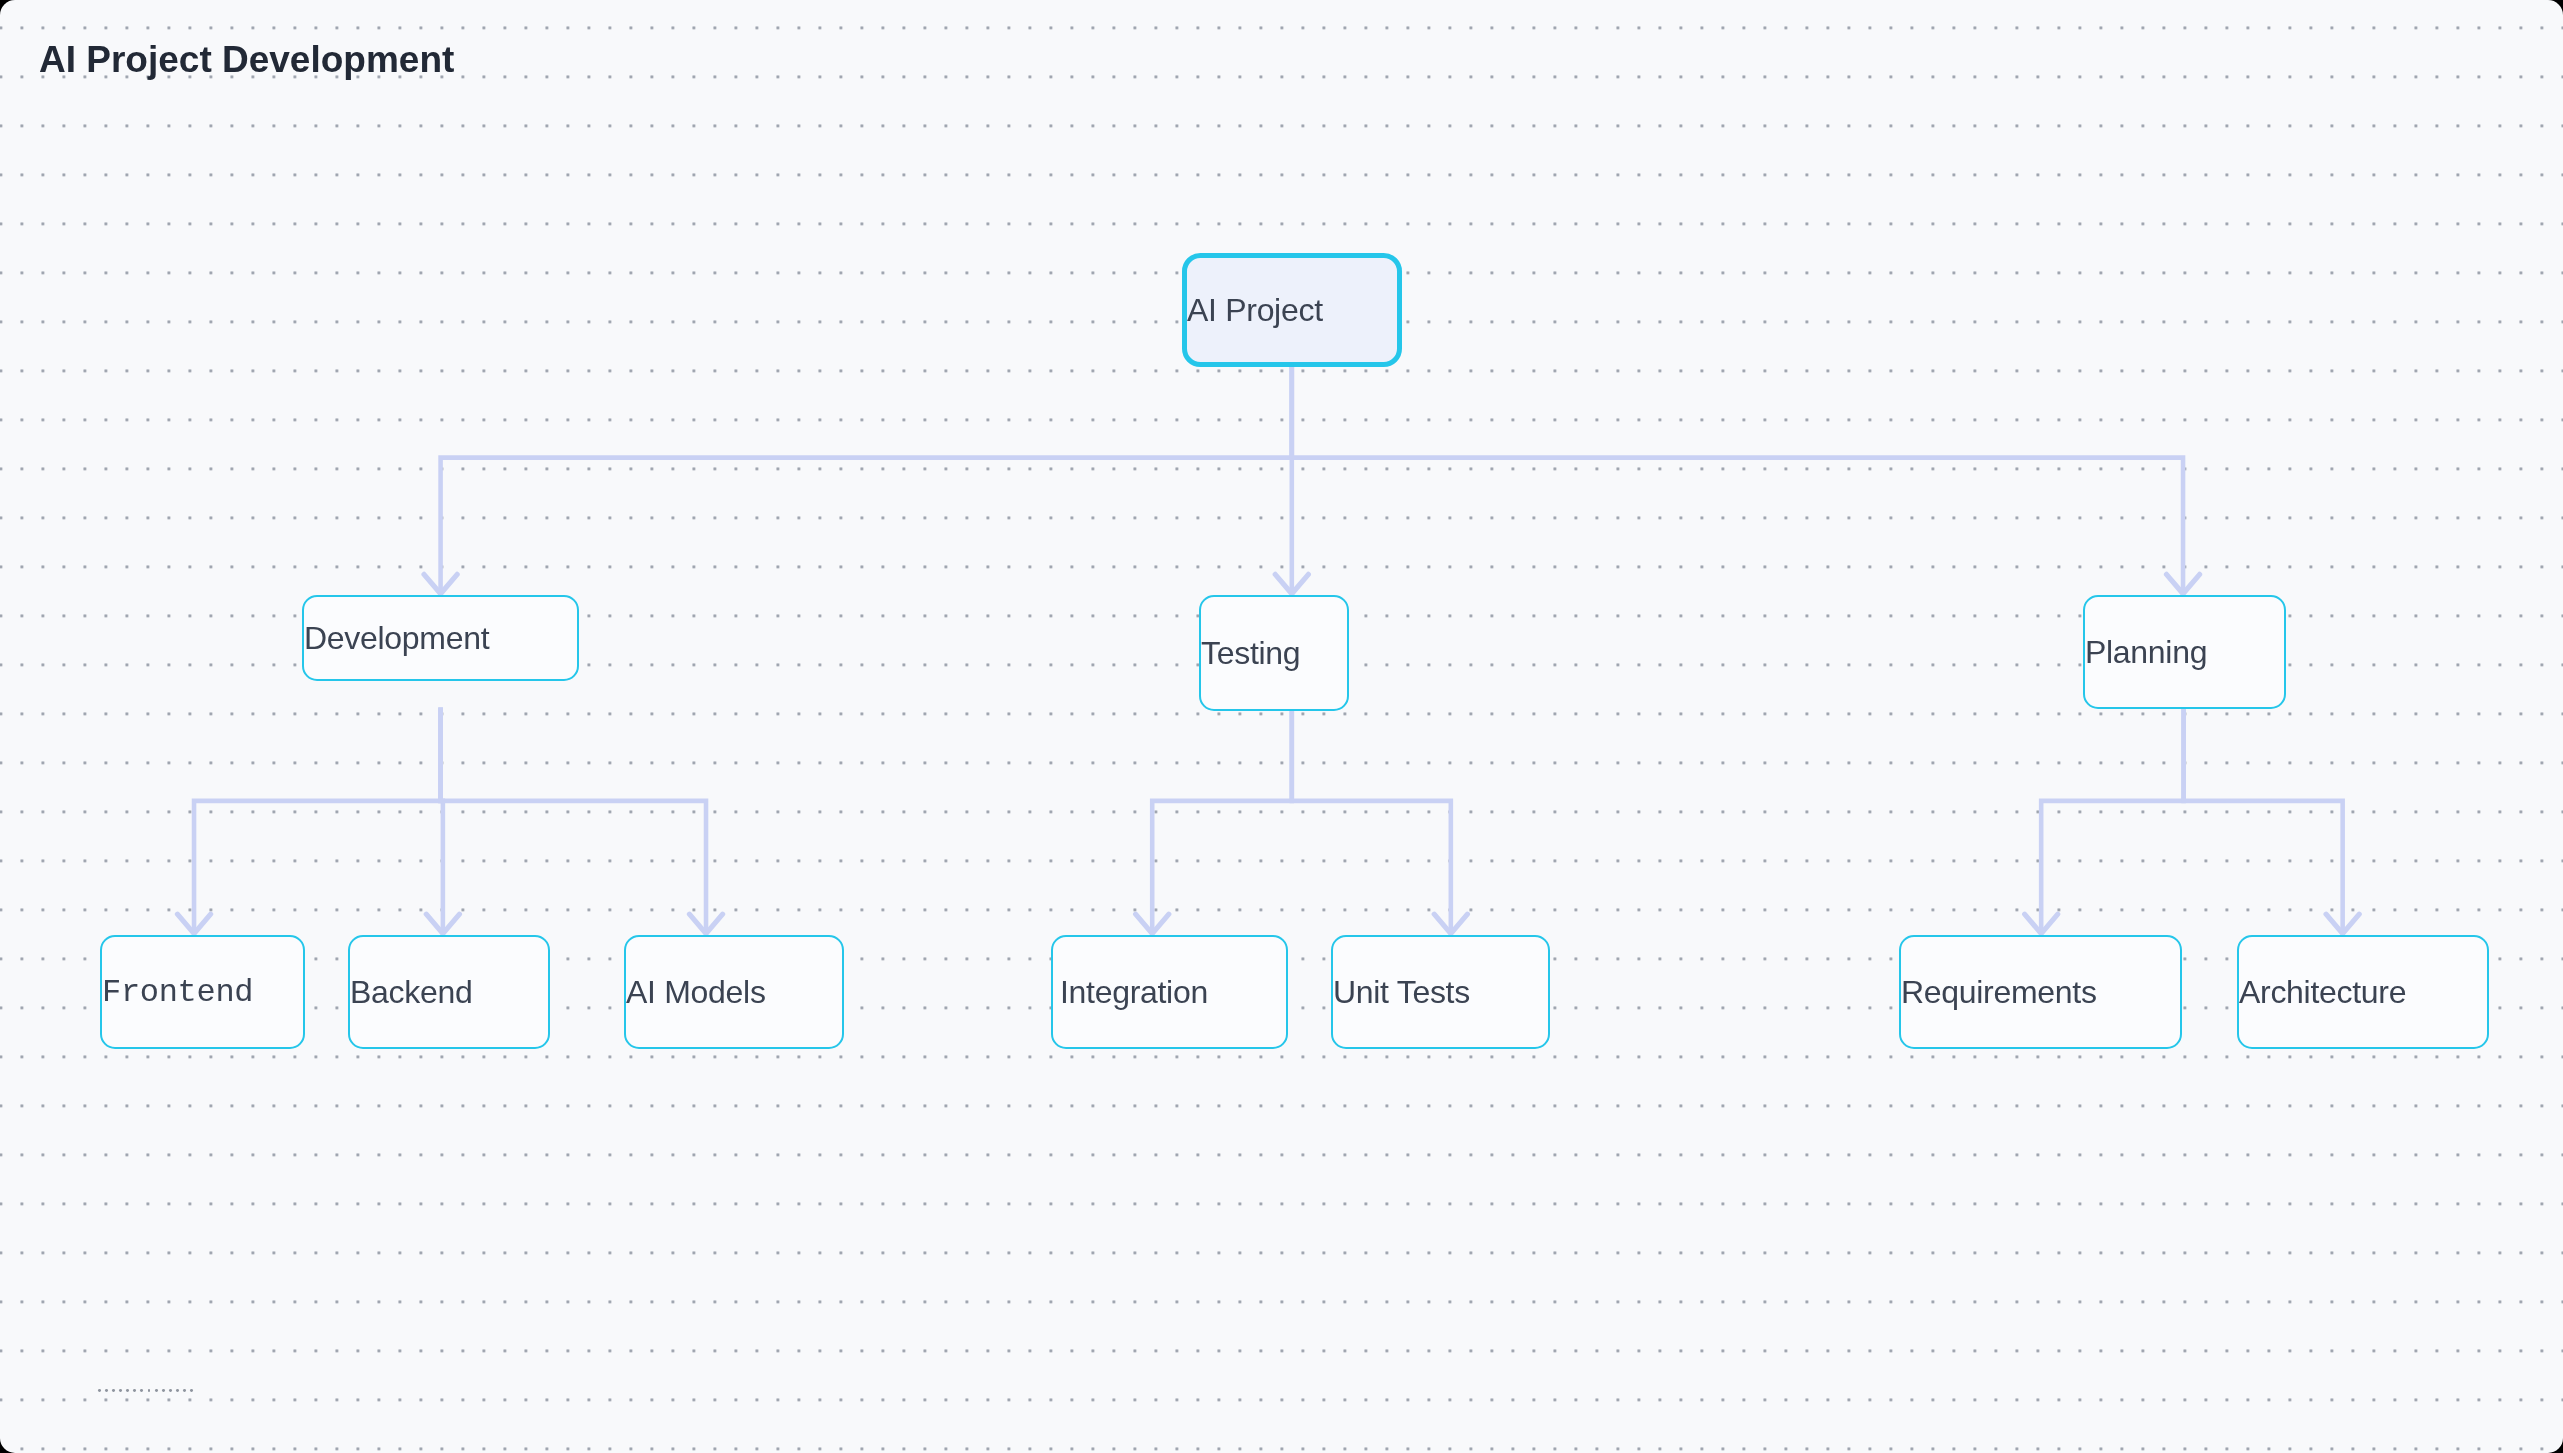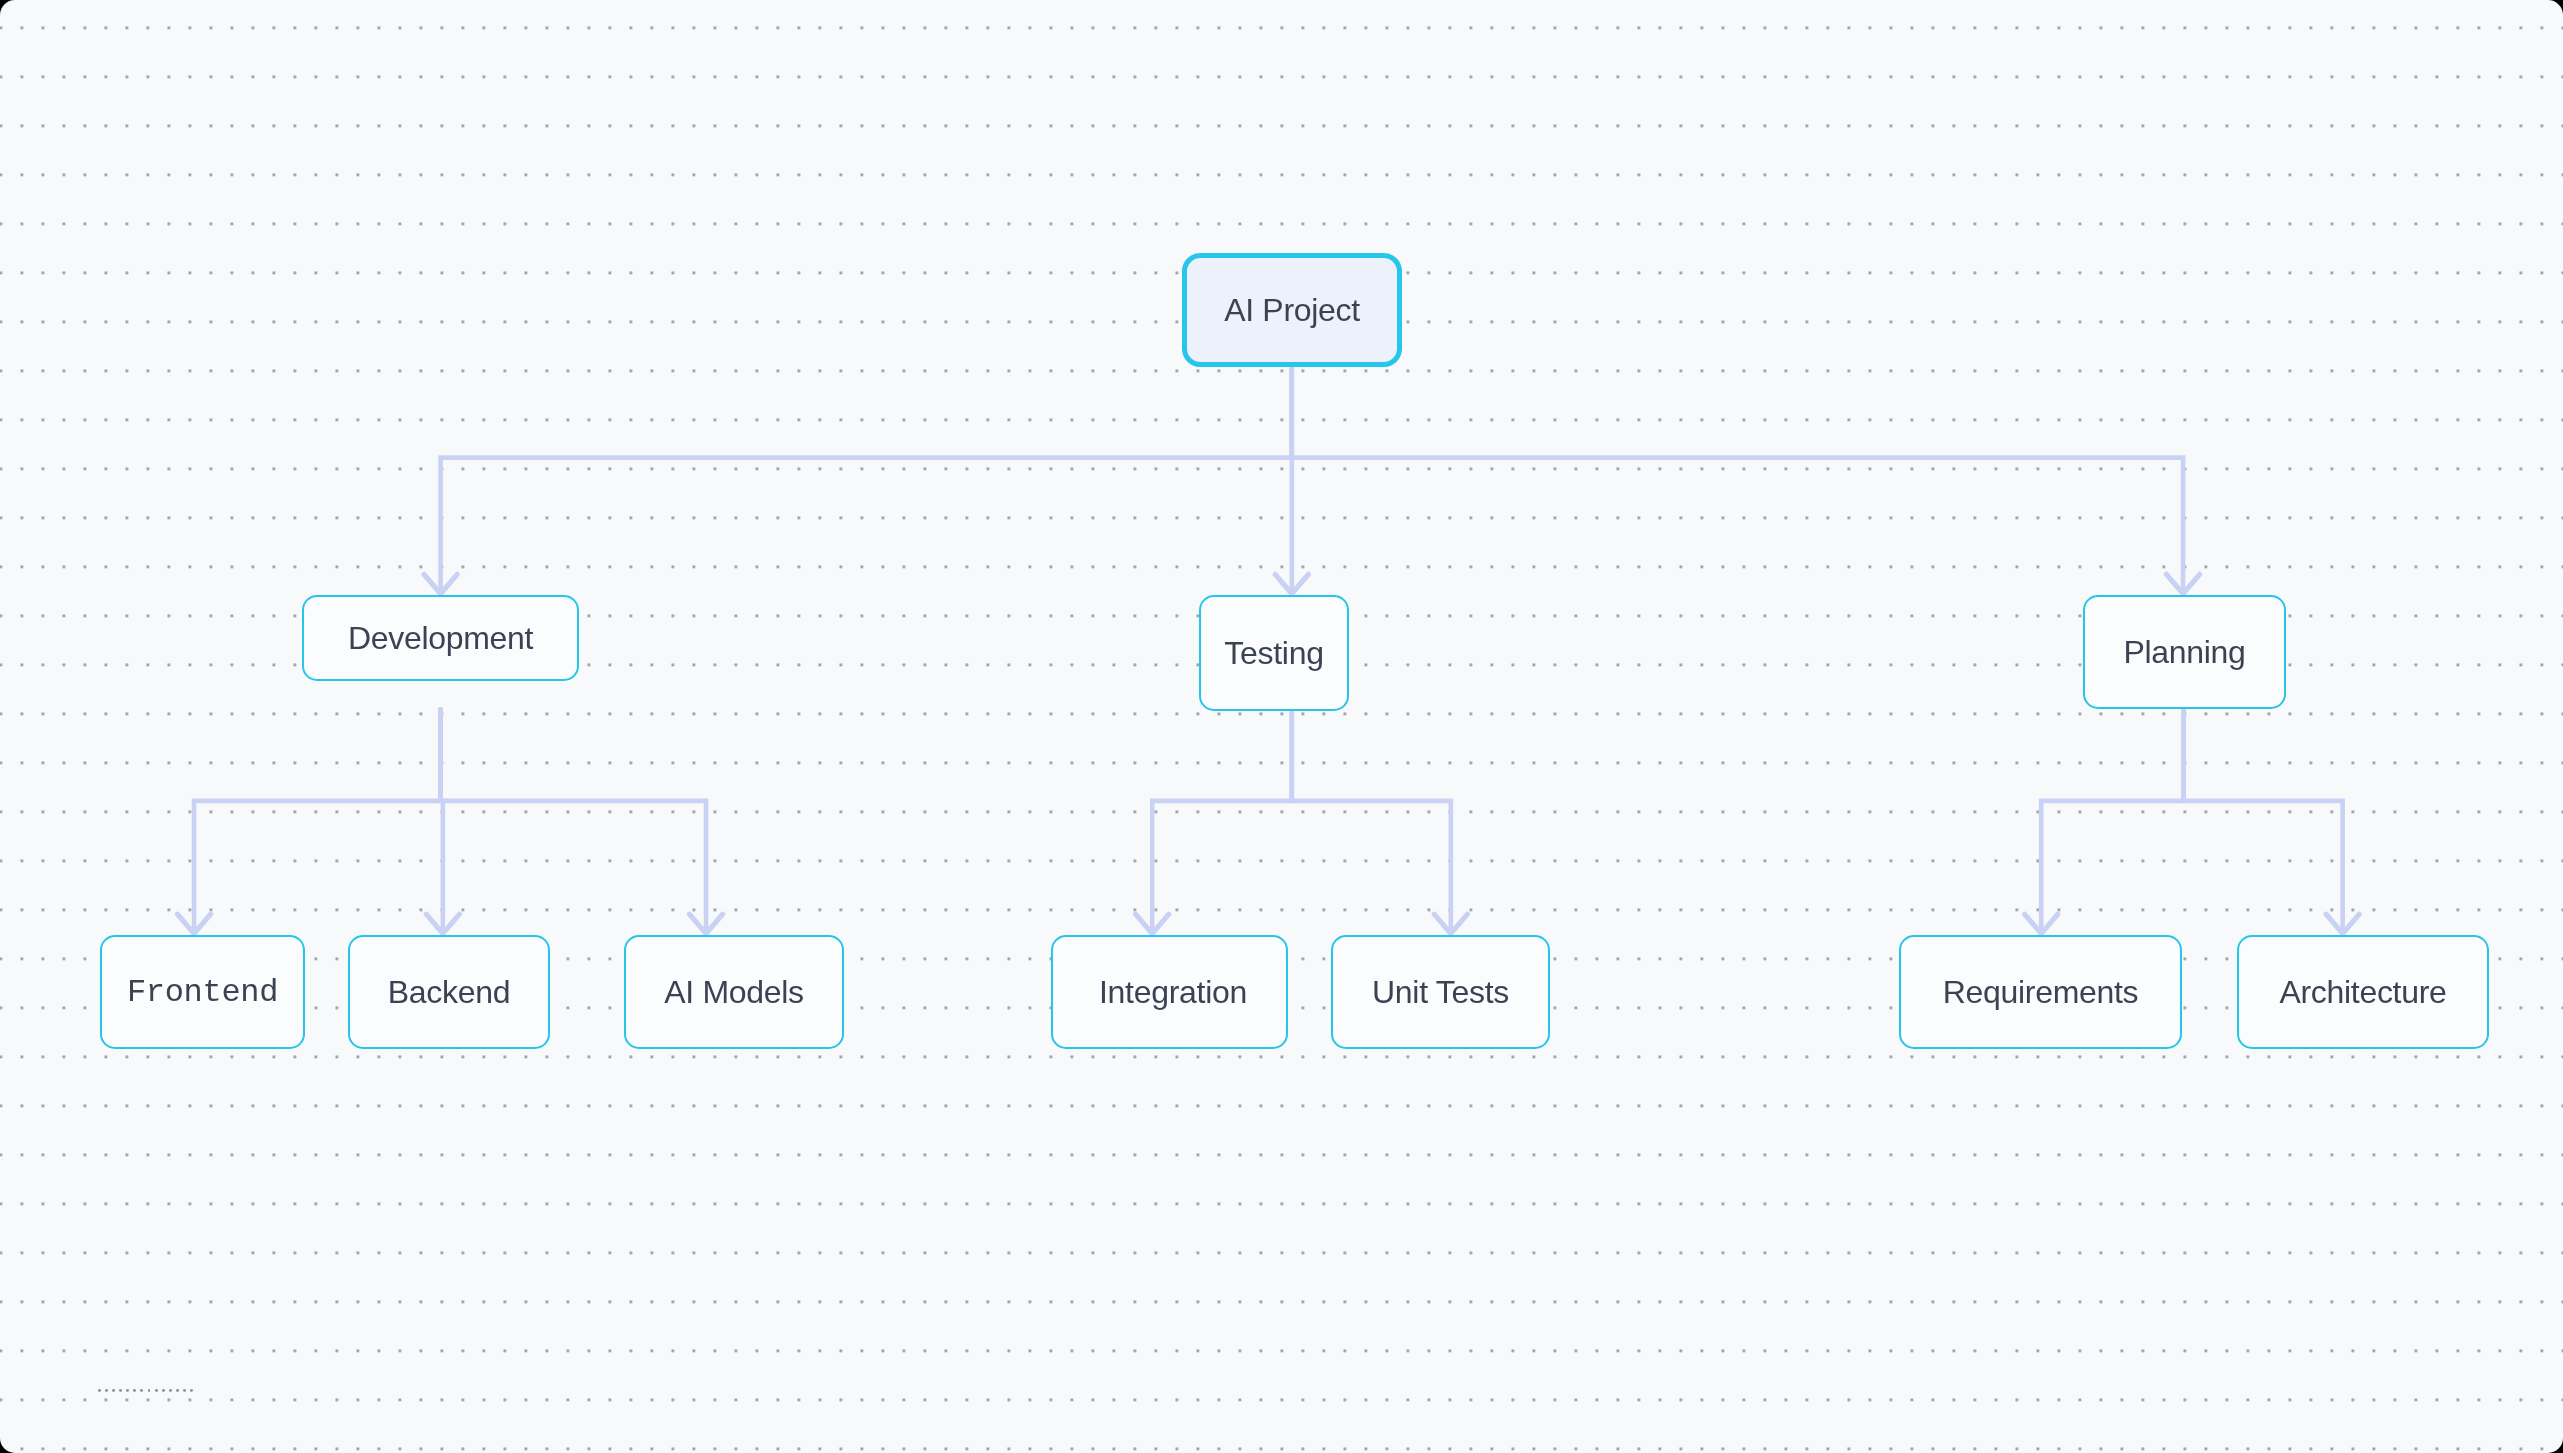--- a/index.html
+++ b/index.html
@@ -39,21 +39,21 @@
     inset: 0;
     width: 2563px;
     height: 1453px;
     pointer-events: none;
   }
   .node {
     position: absolute;
     box-sizing: border-box;
     display: flex;
     align-items: center;
-    justify-content: center;
+    justify-content: flex-start;
     background: #fbfcfe;
     border: 2.3px solid #25c6ea;
     border-radius: 15px;
     color: #3b4352;
     font-size: 32px;
     letter-spacing: -0.3px;
     white-space: nowrap;
     cursor: pointer;
   }
   .node.root {
@@ -130,20 +130,21 @@
       <div class="node" style="left: 1331px; top: 935px; width: 219px; height: 114px;">
         <span>Unit Tests</span>
       </div>
       <div class="node" style="left: 1899px; top: 935px; width: 283px; height: 114px;">
         <span>Requirements</span>
       </div>
       <div class="node" style="left: 2237px; top: 935px; width: 252px; height: 114px;">
         <span>Architecture</span>
       </div>
     </div>
+  <h1 class="page-title">AI Project Development</h1>
   <div class="footer-dots" id="footer-dots">
       <span></span>
       <span></span>
       <span></span>
       <span></span>
       <span></span>
       <span></span>
       <span></span>
       <span></span>
       <span></span>

